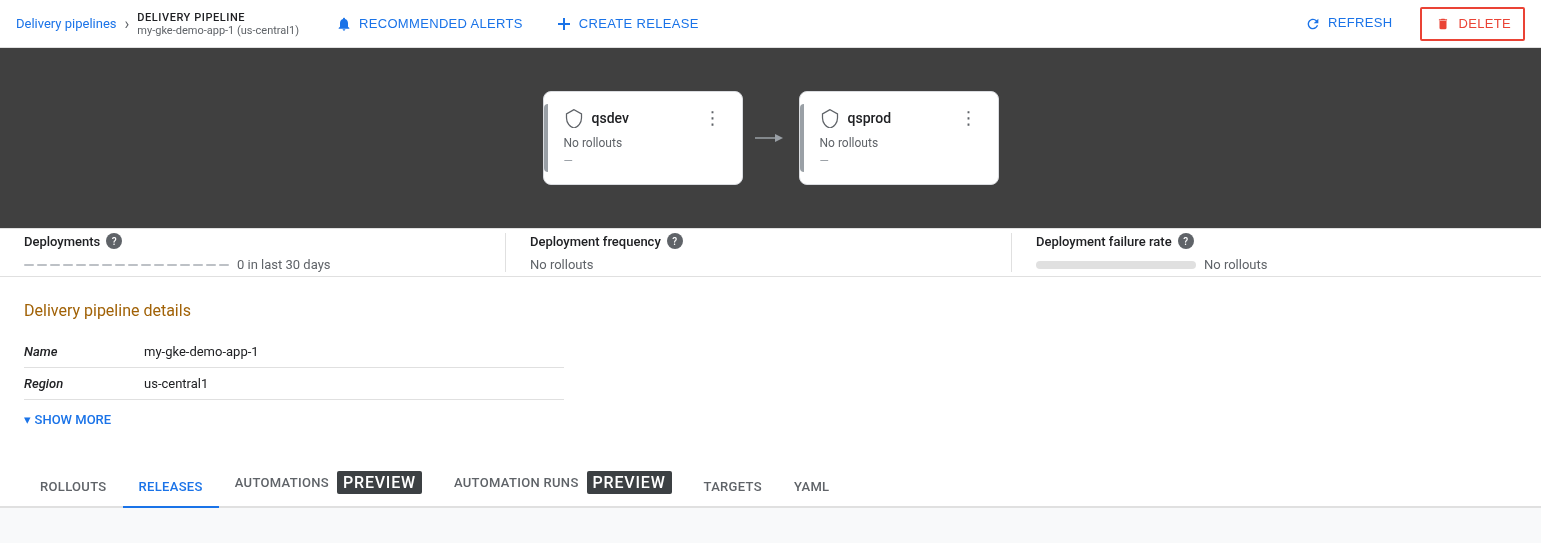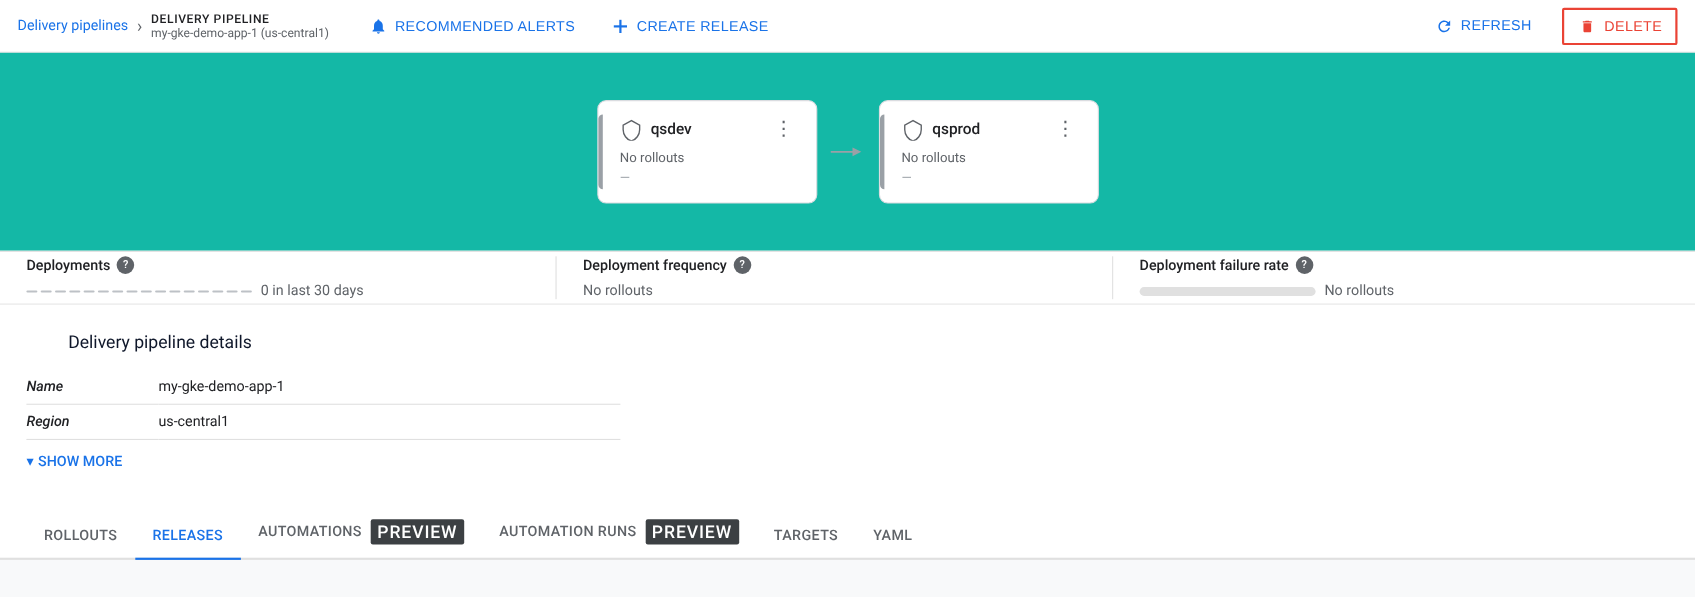--- a/index.html
+++ b/index.html
@@ -99,21 +99,21 @@
       font-size: 13px;
       font-weight: 500;
       cursor: pointer;
       letter-spacing: 0.025em;
       text-transform: uppercase;
       border-radius: 2px;
     }
 
     
     .pipeline-area {
-      background: #14b8a6;
+      background: #404040;
       padding: 32px 16px;
       display: flex;
       justify-content: center;
       align-items: center;
       min-height: 180px;
     }
     .pipeline-diagram {
       display: flex;
       align-items: center;
       gap: 0;
@@ -250,23 +250,22 @@
     }
 
     
     .details-section {
       background: #fff;
       padding: 24px 24px 16px;
     }
     .details-title {
       font-size: 16px;
       font-weight: 400;
-      color: #0f172a;
+      color: #a16207;
       margin-bottom: 16px;
-      margin-left: 38px;
     }
     .details-table {
       width: 540px;
       border-collapse: collapse;
       margin-bottom: 12px;
     }
     .details-table tr {
       border-bottom: 1px solid #e0e0e0;
     }
     .details-table td {

